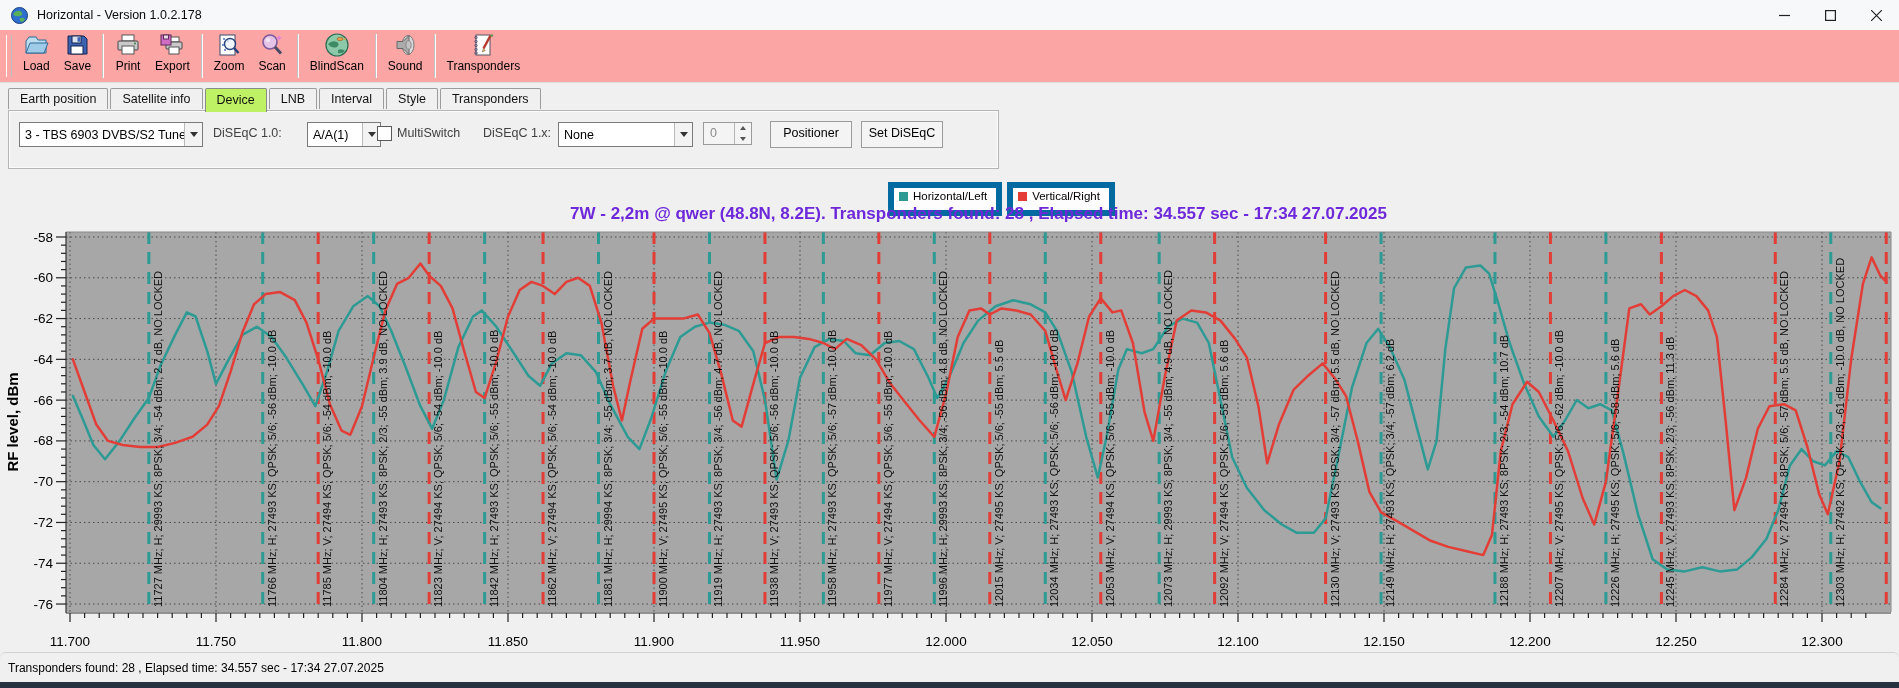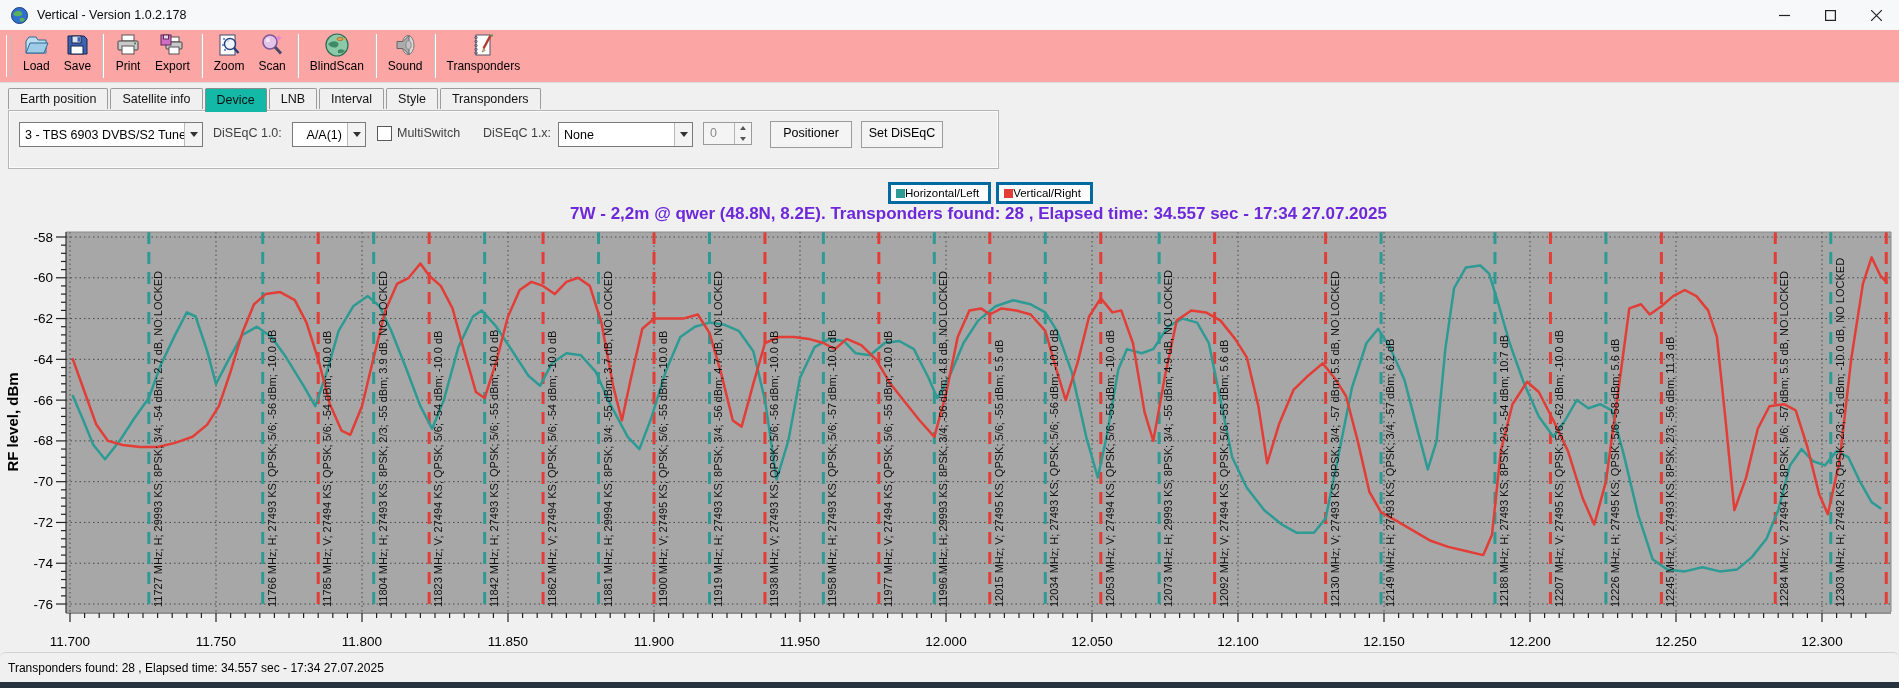--- a/index.html
+++ b/index.html
@@ -16,21 +16,21 @@
     display:flex;align-items:center;border-bottom:1px solid #dcdcdc;}
   .gripper{width:4px;height:42px;margin:0 4px 0 6px;border-left:1px solid #fff;border-right:1px solid #bdbdbd;}
   .tbbtn{height:48px;padding:1px 6px;display:flex;flex-direction:column;align-items:center;
     justify-content:flex-start;gap:1px;border:1px solid transparent;border-radius:2px;}
   .tbbtn .lbl{font-size:12px;color:#000;white-space:nowrap;}
   .tbsep{width:0;height:44px;border-left:1px solid #c3c3c3;border-right:1px solid #fdfdfd;margin:0 4px;}
   
   .tabs{position:absolute;left:8px;top:88px;height:23px;display:flex;align-items:flex-start;}
   .tab{height:20px;line-height:20px;padding:0 11px;font-size:12.5px;color:#111;background:#f0f0f0;
     border:1px solid #9c9c9c;border-bottom:none;margin-right:2px;border-radius:2px 2px 0 0;}
-  .tab.active{height:23px;line-height:23px;background:#14b8a6;position:relative;z-index:3;
+  .tab.active{height:23px;line-height:23px;background:#bef264;position:relative;z-index:3;
     border-color:#8a8a8a;font-size:12.5px;}
   
   .grouppanel{position:absolute;left:8px;top:110px;width:989px;height:57px;background:#f0f0f0;
     border:1px solid #b5b5b5;box-shadow:inset 0 0 0 1px #fbfbfb;z-index:2;}
   .gp-item{position:absolute;top:11px;height:23px;}
   .combo{background:#fff;border:1px solid #7a7a7a;display:flex;align-items:center;font-size:12.5px;}
   .combo .cval{flex:1;padding:0 5px;white-space:nowrap;overflow:hidden;}
   .combo .carrow{width:17px;height:100%;border-left:1px solid #b9b9b9;background:#f3f3f3;
     display:flex;align-items:center;justify-content:center;}
   .tri{width:0;height:0;border-left:4px solid transparent;border-right:4px solid transparent;border-top:5px solid #333;}
@@ -41,22 +41,22 @@
   .spinner .sval{flex:1;font-size:12.5px;color:#8a8a8a;line-height:21px;padding-left:6px;}
   .spinner .sarrows{width:16px;border-left:1px solid #b5b5b5;display:flex;flex-direction:column;}
   .spinner .sarrows div{flex:1;display:flex;align-items:center;justify-content:center;}
   .tri-up{width:0;height:0;border-left:3px solid transparent;border-right:3px solid transparent;border-bottom:4px solid #555;}
   .tri-dn{width:0;height:0;border-left:3px solid transparent;border-right:3px solid transparent;border-top:4px solid #555;}
   .pbtn{position:absolute;top:10px;height:25px;background:#f4f4f4;border:1px solid #9b9b9b;
     font-size:12.5px;text-align:center;line-height:23px;border-radius:0;}
   
   .chartwrap{position:absolute;left:0;top:175px;width:1899px;height:493px;}
   .legend{position:absolute;left:888px;top:7px;display:flex;gap:5px;z-index:4;}
-  .legbox{display:flex;align-items:center;background:#fdfdfd;border:3px solid #0369a1;
-    padding:2px 9px 2px 5px;font-size:11.5px;color:#000;}
+  .legbox{display:flex;align-items:center;gap:5px;background:#fdfdfd;border:6px solid #0369a1;
+    padding:2px 9px 8px 5px;font-size:11.5px;color:#000;}
   .sw{width:9px;height:9px;display:inline-block;}
   .charttitle{position:absolute;left:66px;top:29px;width:1825px;text-align:center;
     font-size:17px;font-weight:bold;color:#6d28d9;z-index:4;}
   svg text{font-family:"Liberation Sans",sans-serif;}
   .grid{stroke:#3a3a3a;stroke-width:1;stroke-dasharray:1.5,3;opacity:.85;}
   .tick{stroke:#222;stroke-width:1.2;}
   .axisline{stroke:#333;stroke-width:1.2;}
   .frameline{stroke:#8a8a8a;stroke-width:1;}
   .xlab,.ylab{font-size:13.5px;fill:#000;}
   .tplabel{font-size:11px;fill:#101010;}
@@ -69,21 +69,21 @@
 </style>
 </head>
 <body>
 
 <div class="titlebar">
   <svg class="appicon" viewBox="0 0 17 17">
     <circle cx="8.5" cy="8.5" r="8" fill="#2f6fd0" stroke="#1b3f7a"></circle>
     <path d="M2 7 Q5 3 9 4 Q12 5 11 8 Q8 10 5 9 Q3 9 2 7Z" fill="#58b05a"></path>
     <path d="M9 11 Q12 10 14 12 Q13 15 10 15 Q8 13 9 11Z" fill="#58b05a"></path>
   </svg>
-  <span class="tbtitle">Vertical - Version 1.0.2.178</span>
+  <span class="tbtitle">Horizontal - Version 1.0.2.178</span>
   <div class="wctrls">
     <div class="wbtn">
       <svg width="11" height="11" viewBox="0 0 11 11">
           <line x1="0" y1="5.5" x2="11" y2="5.5" stroke="#222" stroke-width="1.2"></line>
         </svg>
     </div>
     <div class="wbtn">
       <svg width="11" height="11" viewBox="0 0 11 11">
           <rect x="0.6" y="0.6" width="9.8" height="9.8" fill="none" stroke="#222" stroke-width="1.2"></rect>
         </svg>
@@ -215,21 +215,21 @@
 </div>
 
 <div class="grouppanel">
   <div class="gp-item combo" style="left:10px;width:182px;">
     <span class="cval">3 - TBS 6903 DVBS/S2 Tuner 1</span>
     <span class="carrow">
         <span class="tri"></span>
       </span>
   </div>
   <div class="gp-item gplabel" style="left:204px;">DiSEqC 1.0:</div>
-  <div class="gp-item combo" style="left:283px;width:72px;text-align:right;">
+  <div class="gp-item combo" style="left:298px;width:72px;">
     <span class="cval">A/A(1)</span>
     <span class="carrow">
         <span class="tri"></span>
       </span>
   </div>
   <div class="gp-item cbx" style="left:368px;">
     <span class="cbox"></span>
     <span class="gplabel">MultiSwitch</span>
   </div>
   <div class="gp-item gplabel" style="left:474px;text-align:right;">DiSEqC 1.x:</div>

